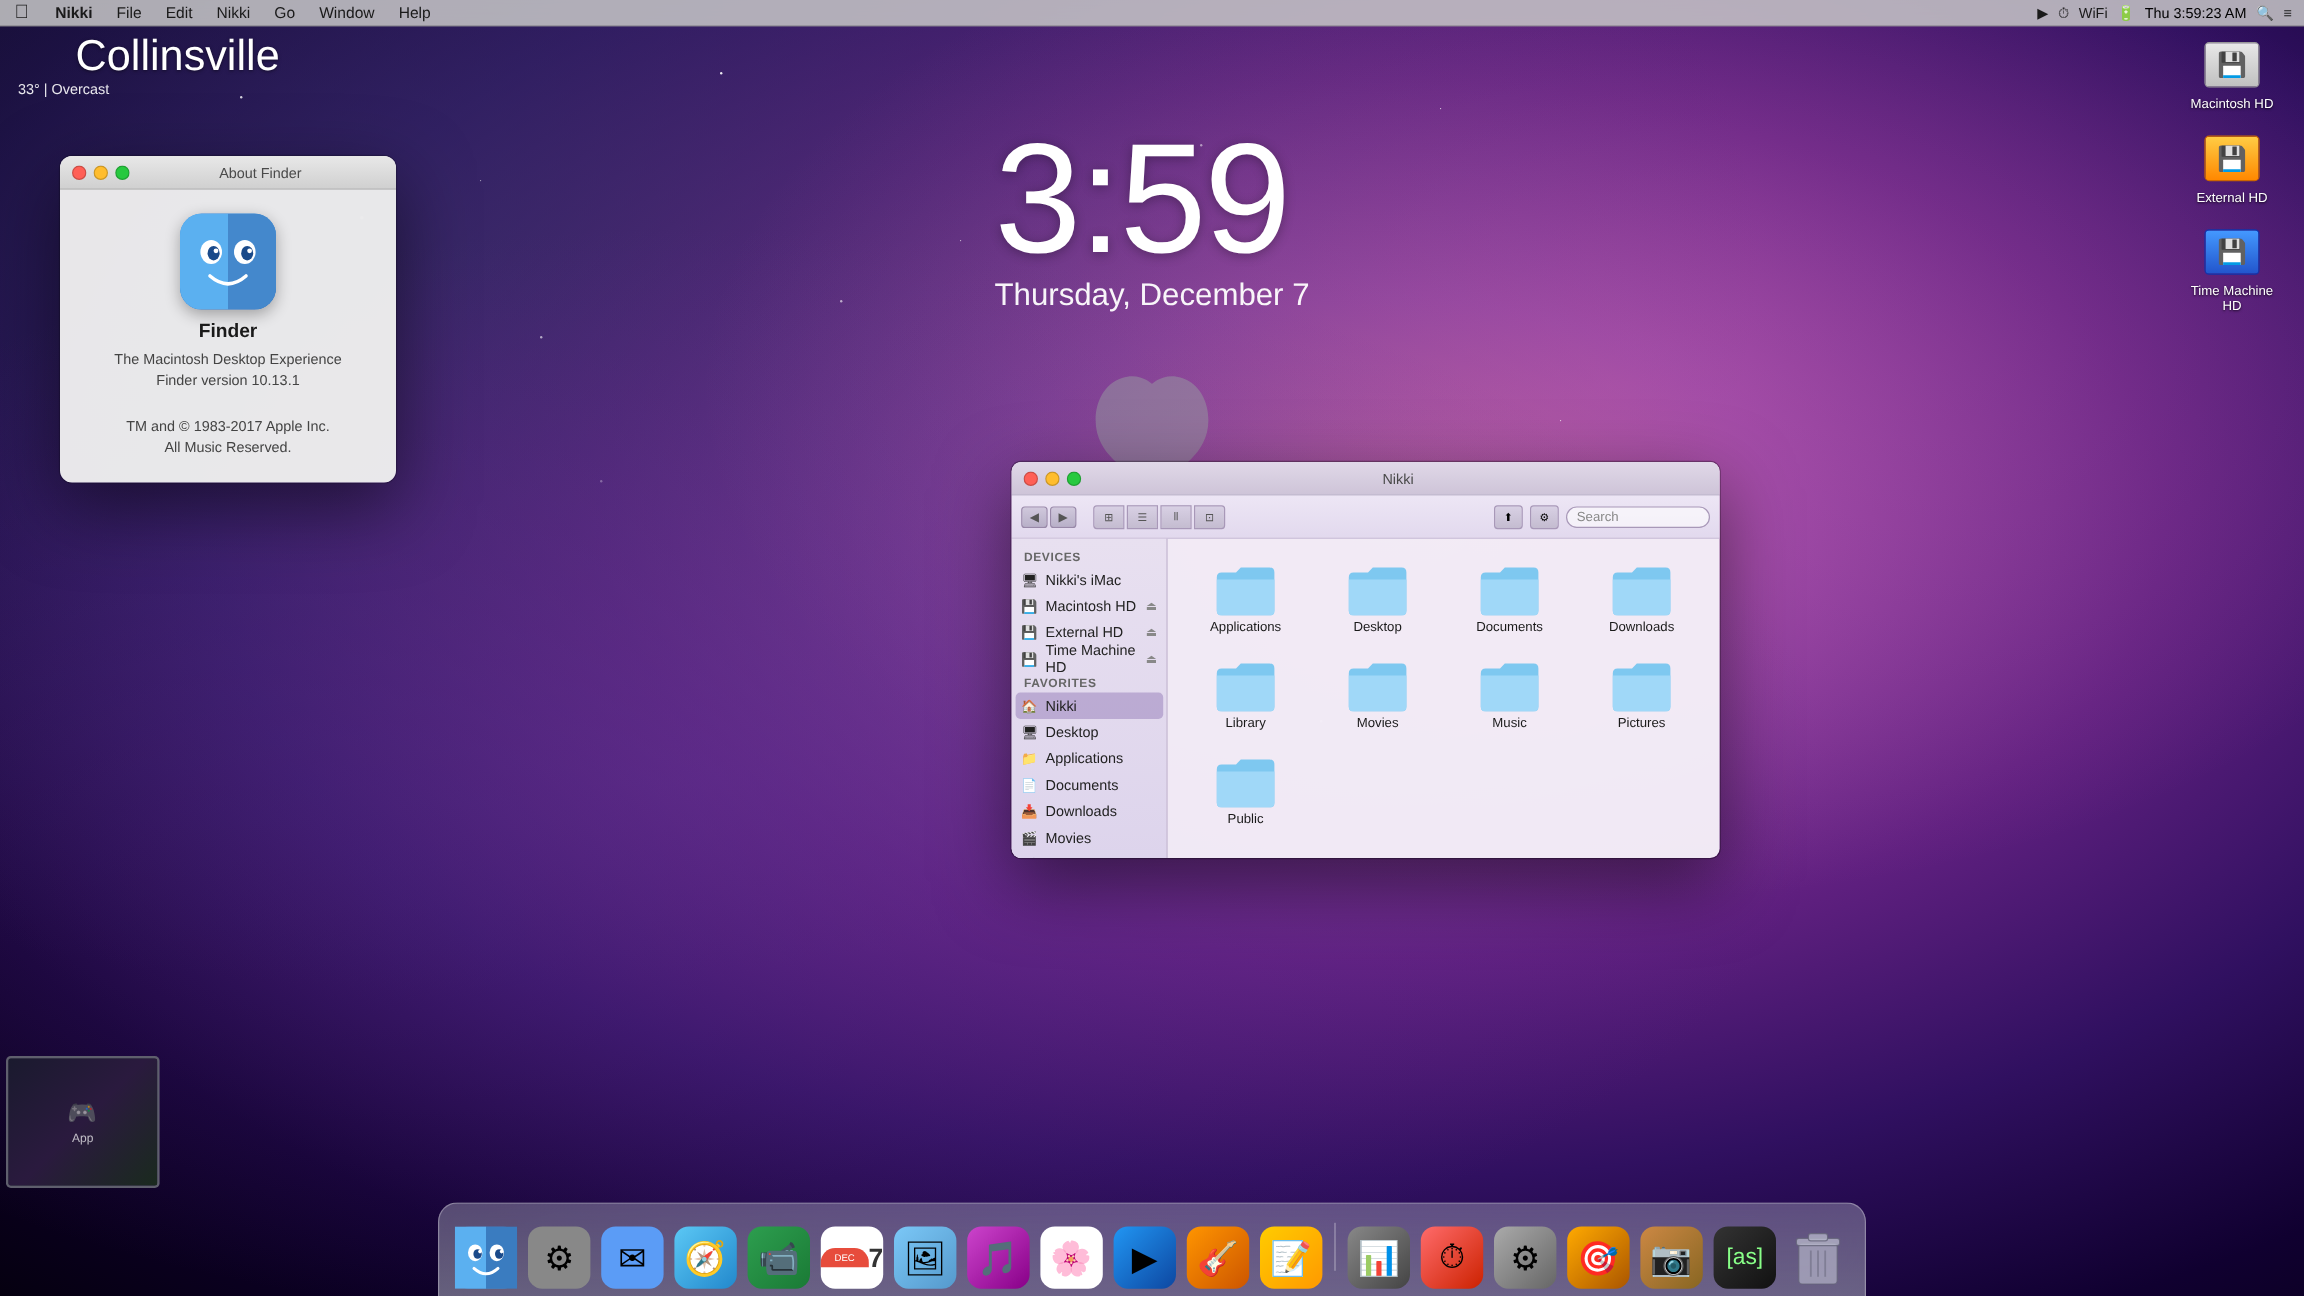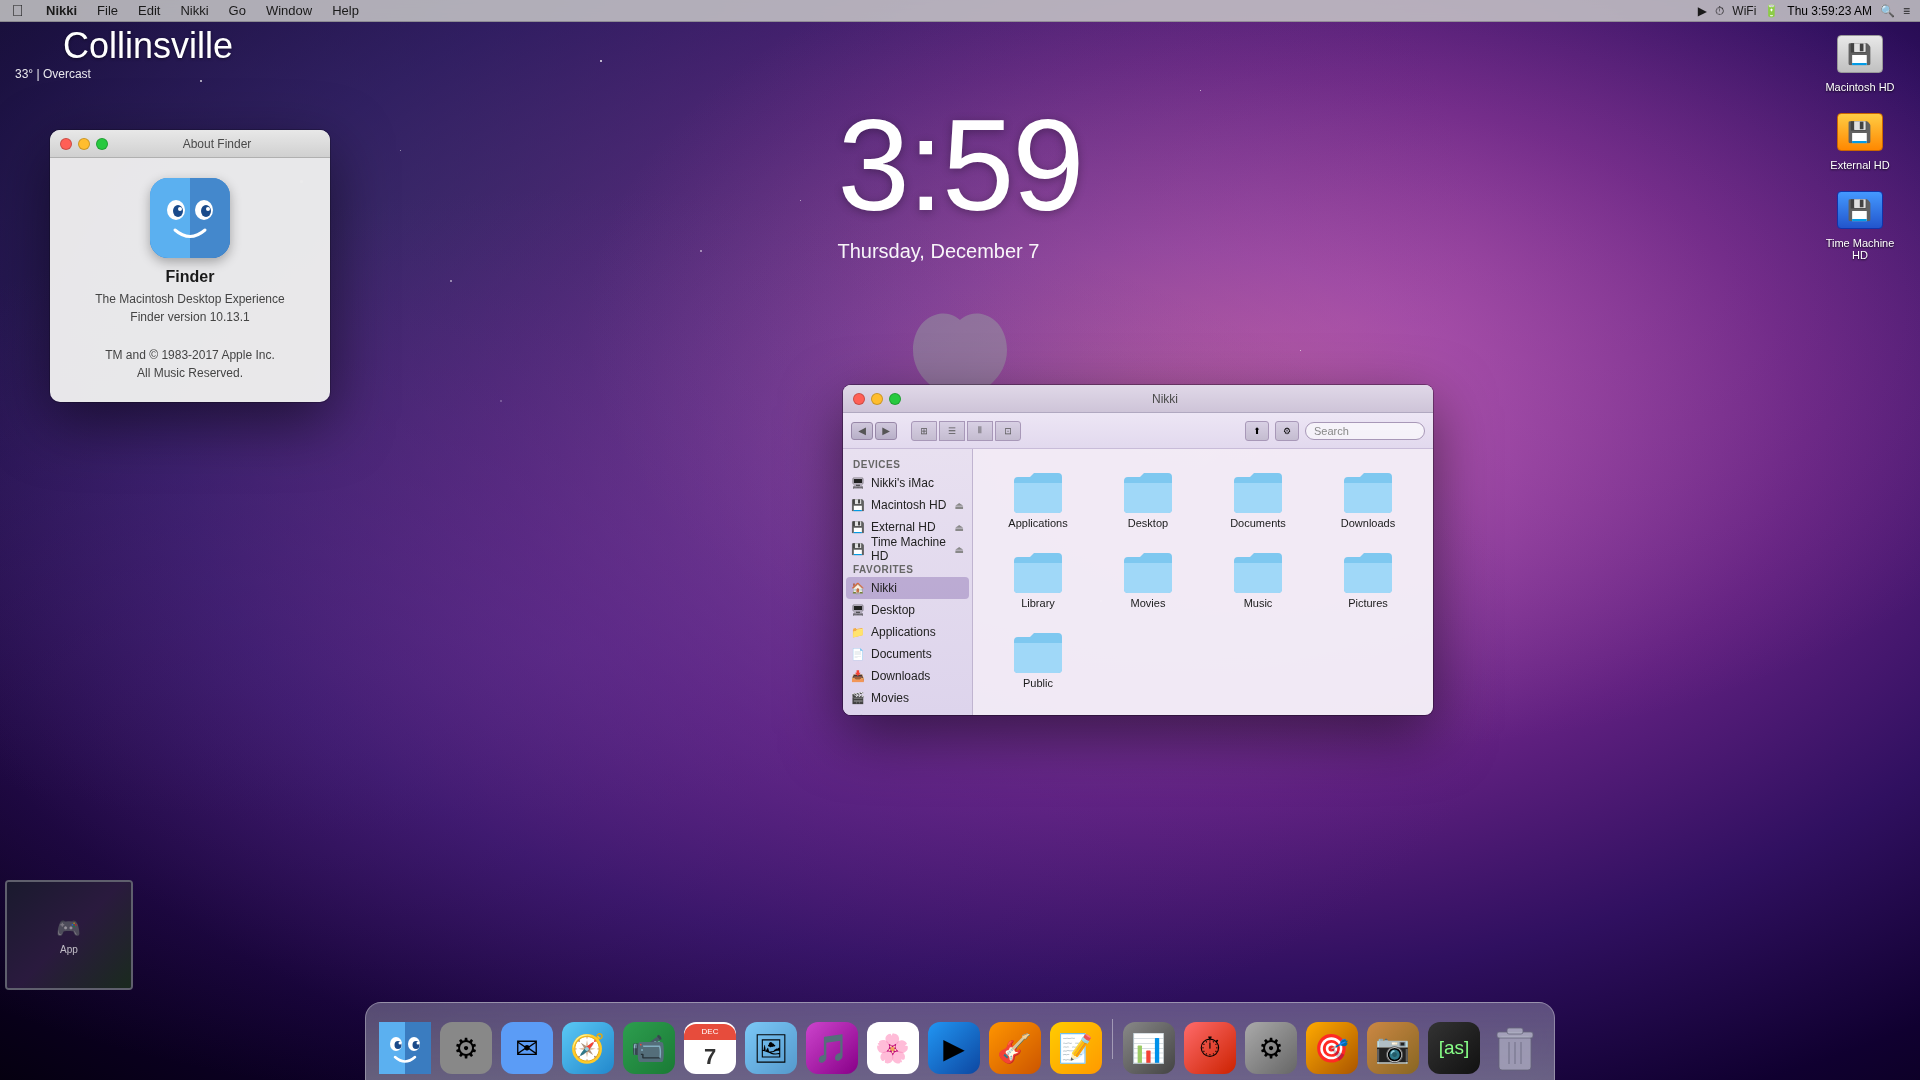--- a/index.html
+++ b/index.html
@@ -123,23 +123,22 @@
 
     #clock-time {
       font-size: 130px;
       font-weight: 100;
       letter-spacing: -2px;
       text-shadow: 0 2px 10px rgba(0,0,0,0.3);
       line-height: 1;
     }
 
     #clock-date {
-      font-size: 20px;
+      font-size: 26px;
       font-weight: 300;
-      margin-top: 10px;
       opacity: 0.95;
     }
 
     
     #apple-logo {
       position: absolute;
       top: 310px;
       left: 50%;
       transform: translateX(-50%);
       font-size: 120px;
@@ -854,21 +853,21 @@
 
     <div class="dock-item">
       <div class="dock-icon" style="background:linear-gradient(135deg,#5bc8f5,#2288cc);border-radius:12px;">🧭</div>
     </div>
 
     <div class="dock-item">
       <div class="dock-icon" style="background:linear-gradient(135deg,#2d9e4f,#1a7a35);border-radius:12px;">📹</div>
     </div>
 
     <div class="dock-item">
-      <div class="dock-icon" style="background:white;border-radius:12px;font-size:12px;flex-direction:column;gap:0;">
+      <div class="dock-icon" style="background:white;border-radius:12px;font-size:12px;flex-direction:row;gap:0;">
         <div style="background:#e74c3c;width:52px;height:16px;border-radius:12px 12px 0 0;font-size:8px;color:white;display:flex;align-items:center;justify-content:center;">DEC</div>
         <div style="font-size:22px;font-weight:bold;color:#333;line-height:1.5;">7</div>
       </div>
     </div>
 
     <div class="dock-item">
       <div class="dock-icon" style="background:linear-gradient(135deg,#7bc8f7,#5599cc);border-radius:12px;">🖼</div>
     </div>
 
     <div class="dock-item">

